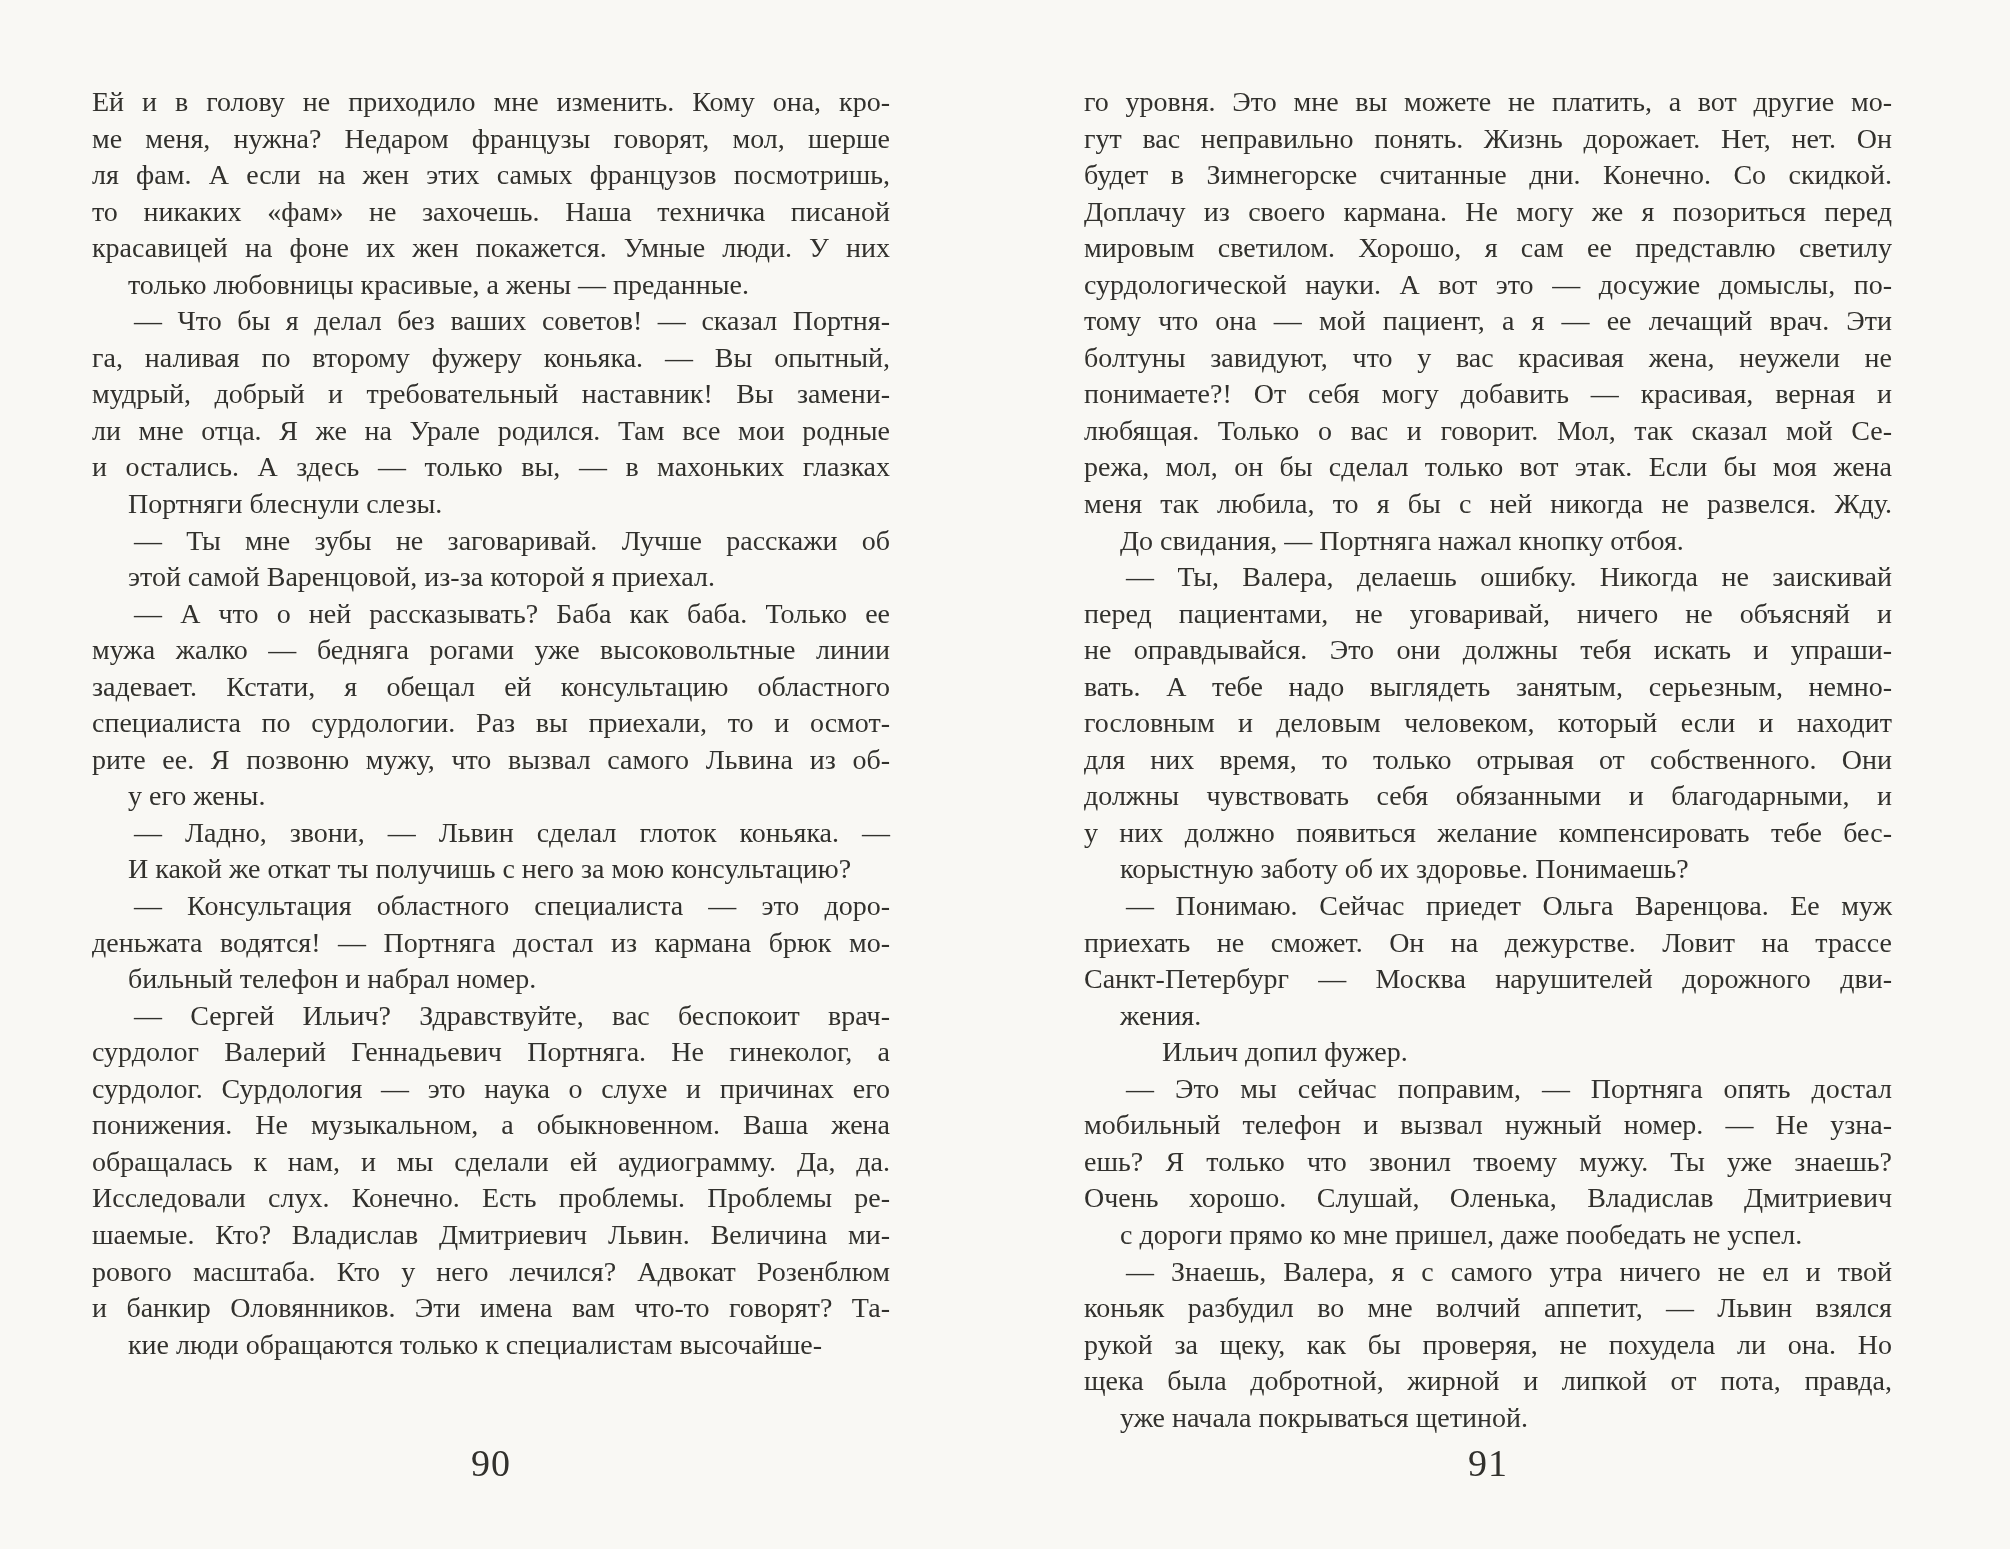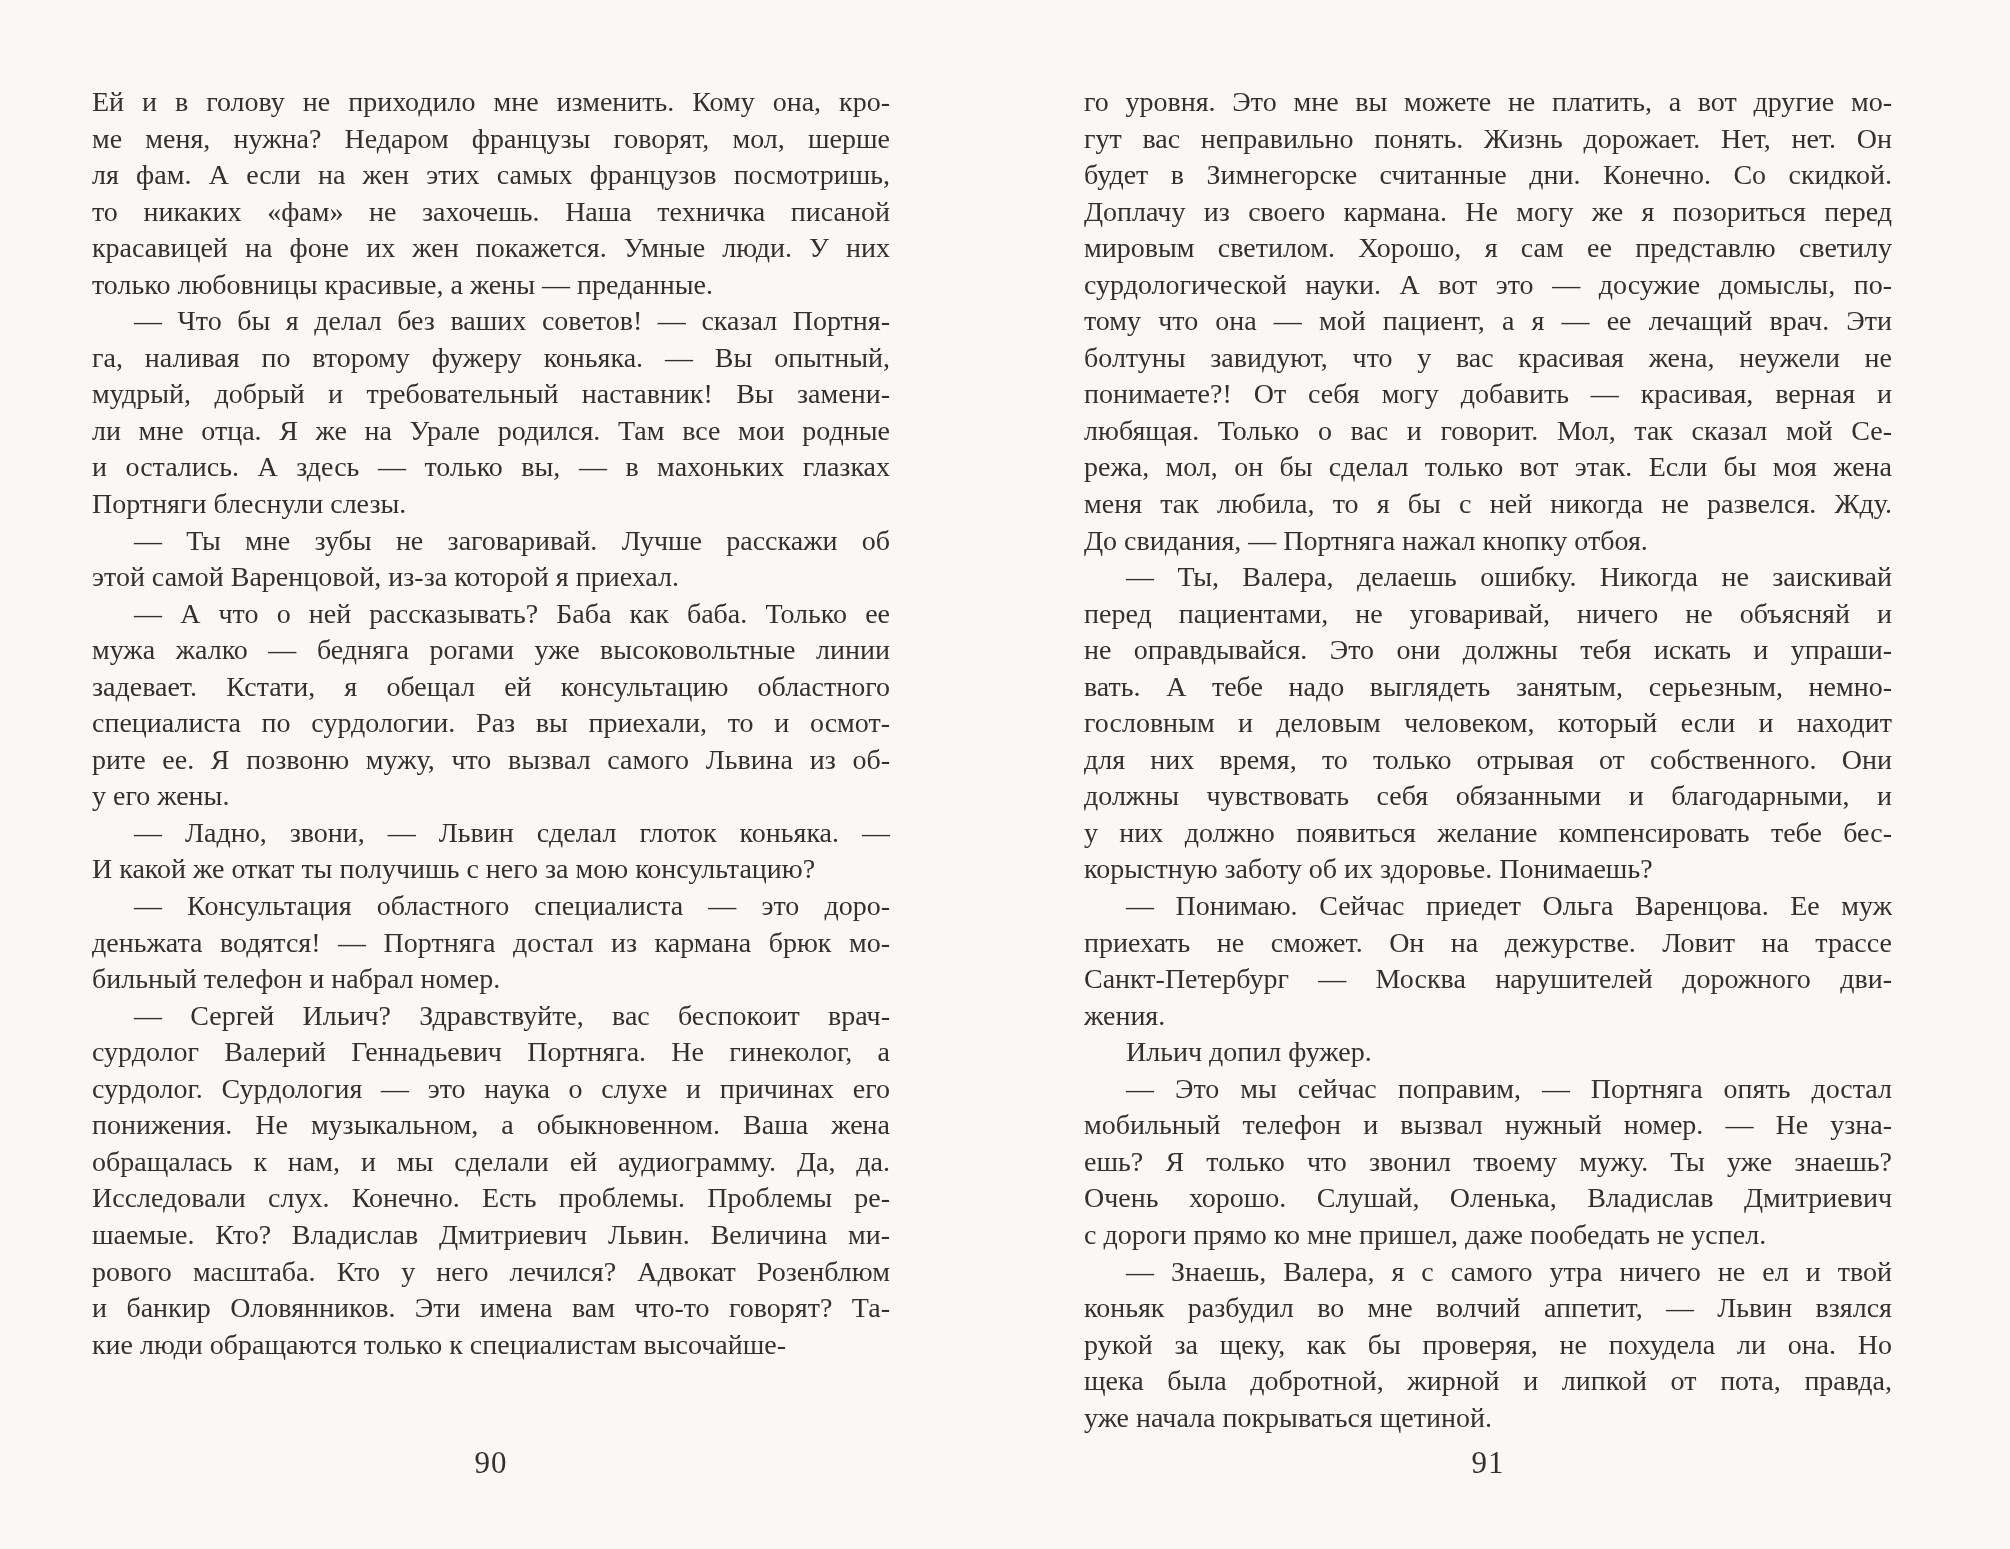--- a/index.html
+++ b/index.html
@@ -32,29 +32,29 @@
   }
   .para { margin: 0; padding: 0; }
   .ln {
     font-size: 28px;
     line-height: 36.55px;
     white-space: nowrap;
     text-align: justify;
     text-align-last: justify;
     text-justify: inter-word;
   }
-  .ln.end { text-align-last: left; }
+  .ln.end { text-align-last: left; margin-left: 36px; }
   .ln.ind { text-indent: 42px; }
   .page-number {
     position: absolute;
     top: 1362px;
     left: 0;
     right: 0;
     text-align: center;
-    font-size: 31px;
+    font-size: 38px;
     line-height: 34px;
     letter-spacing: 1px;
   }
 </style>
 </head>
 <body>
 
 <div class="spread">
 
   <section class="page page-left">

